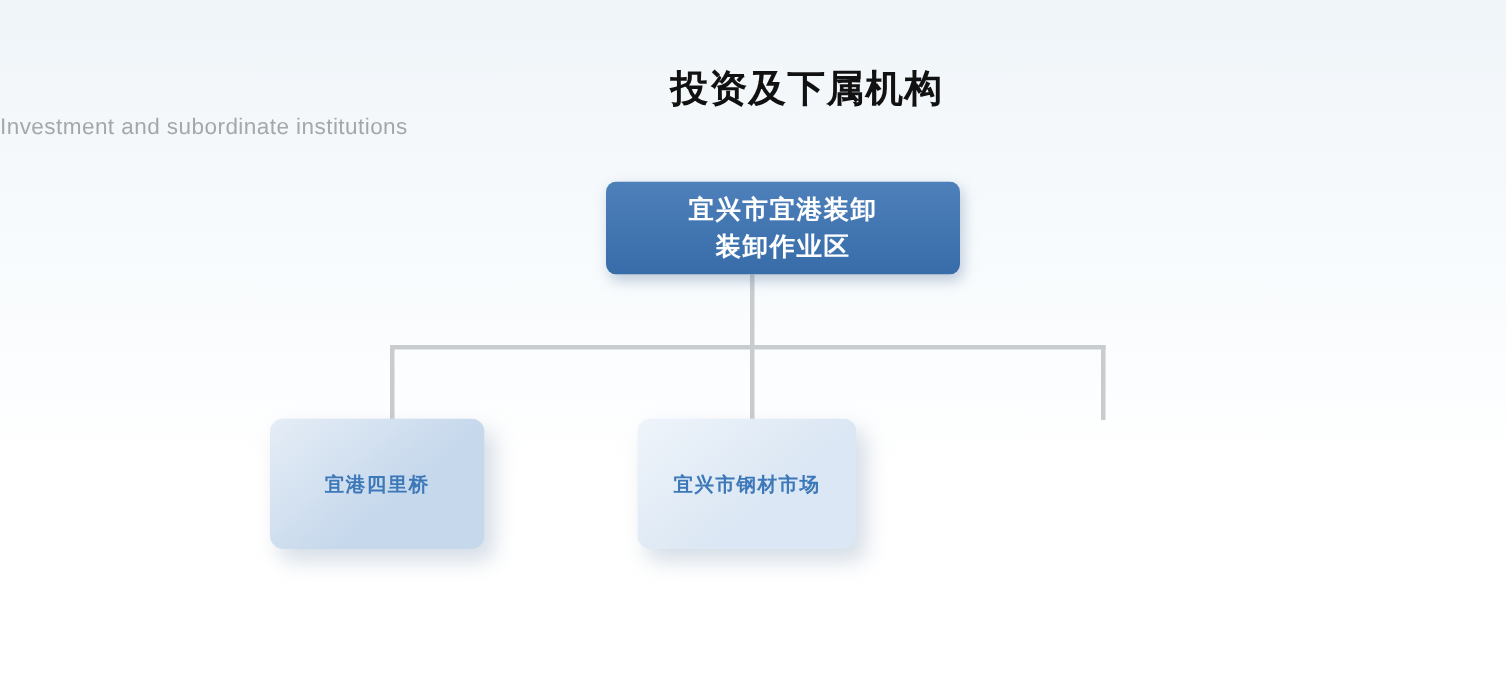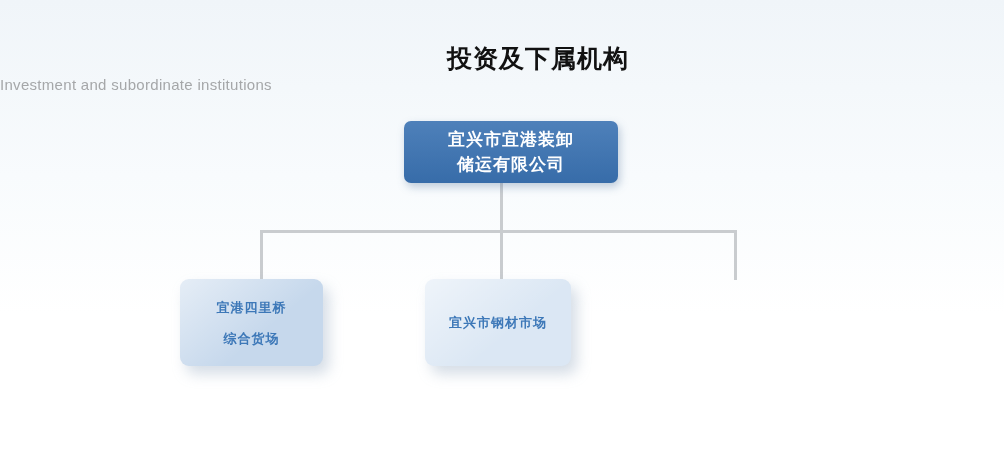--- a/index.html
+++ b/index.html
@@ -64,21 +64,21 @@
     justify-content: center;
     align-items: center;
     text-align: center;
     font-weight: 700;
     letter-spacing: 1px;
     box-sizing: border-box;
   }
   .node-root {
     left: 404px;
     top: 121px;
-    width: 214px;
+    width: 236px;
     height: 62px;
     border-radius: 7px;
     background-color: var(--root-box-bg, #3a72b2);
     background-image: linear-gradient(180deg, rgba(255,255,255,0.10), rgba(0,0,0,0.05));
     color: var(--root-box-text, #ffffff);
     font-size: 17px;
     line-height: 25px;
     box-shadow: 2px 4px 9px rgba(80, 115, 155, 0.35);
   }
   .node-child {
@@ -107,26 +107,25 @@
   <div class="page-subtitle">Investment and subordinate institutions</div>
 
   <div class="connector conn-root-drop"></div>
   <div class="connector conn-horizontal"></div>
   <div class="connector conn-left-drop"></div>
   <div class="connector conn-mid-drop"></div>
   <div class="connector conn-right-drop"></div>
 
   <div class="node node-root">
     <span class="node-line">宜兴市宜港装卸</span>
-    <span class="node-line">储运有限公司</span>
+    <span class="node-line">装卸作业区</span>
   </div>
 
   <div class="node node-child node-child-1">
     <span class="node-line">宜港四里桥</span>
-    <span class="node-line">综合货场</span>
   </div>
 
   <div class="node node-child node-child-2">
     <span class="node-line">宜兴市钢材市场</span>
   </div>
 
 
 </div>
 
 </body></html>

